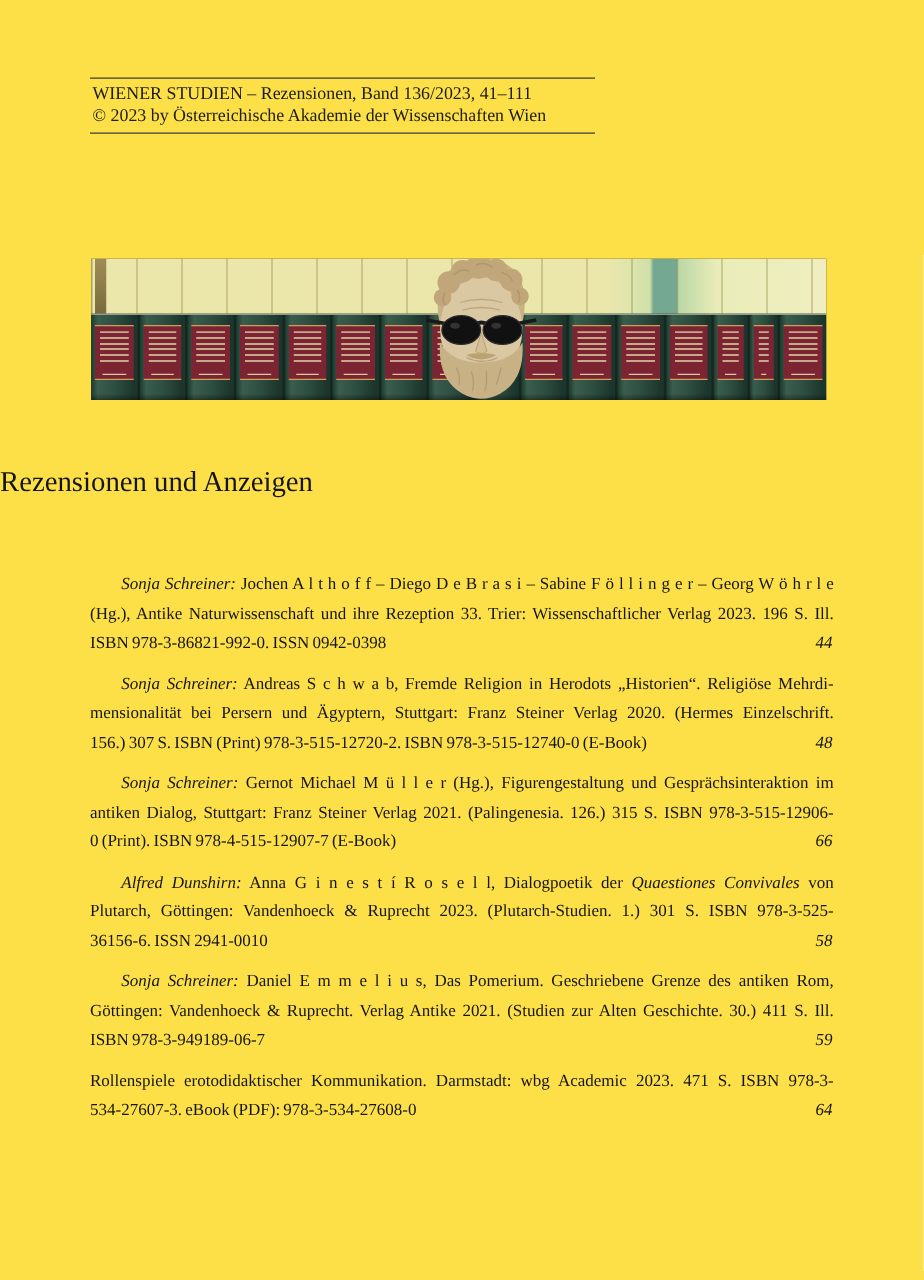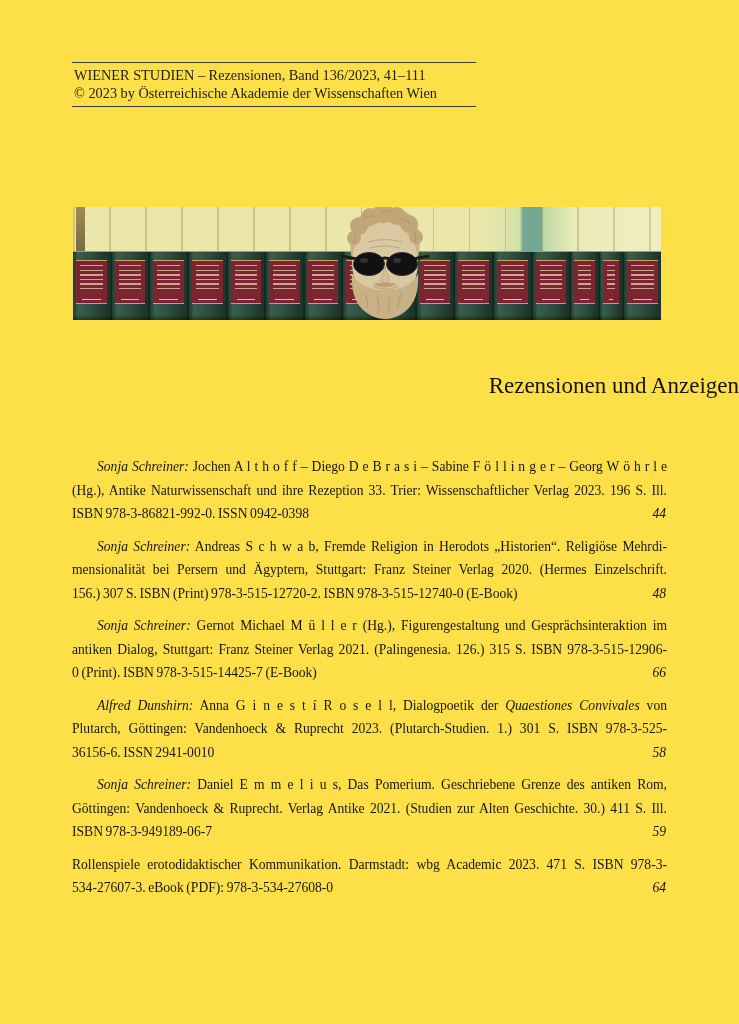--- a/index.html
+++ b/index.html
@@ -28,21 +28,21 @@
   .book{position:relative;flex:1 1 auto;height:100%;border-radius:2px 2px 0 0;
         background:linear-gradient(90deg,#1e3a30 0%,#3a5d4d 14%,#2c4c3f 55%,#1d362d 92%);}
   .book .label{position:absolute;left:3px;right:3px;top:8px;height:42px;background:#7c2431;
         border-top:1.6px solid #c9a158;border-bottom:1.6px solid #c9a158;}
   .book .label::before{content:"";position:absolute;left:4px;right:4px;top:4px;bottom:11px;
         background:repeating-linear-gradient(180deg,#d9c9a2 0 1.4px,transparent 1.4px 4.6px);opacity:.8;}
   .book .label::after{content:"";position:absolute;left:6px;right:6px;bottom:3px;height:1.4px;background:#d9c9a2;}
   .bust{position:absolute;left:250px;top:-3px;z-index:3;}
 
   
-  .main-title{position:absolute;left:0;top:371px;width:100%;text-align:right;
+  .main-title{position:absolute;left:0;top:371px;width:100%;text-align:left;
         font-size:23px;line-height:30px;color:#141414;}
 
   
   .entries{position:absolute;left:72px;top:455px;width:595px;font-size:13.6px;
         line-height:23.5px;word-spacing:-0.8px;color:#151515;}
   .entry{margin:0 0 9px 0;}
   .line{white-space:nowrap;overflow:visible;}
   .just{text-align:justify;text-align-last:justify;}
   .line.first{padding-left:25px;}
   .line.last{position:relative;}
@@ -170,21 +170,21 @@
         <div class="line last"><span>ISBN 978-3-86821-992-0. ISSN 0942-0398</span><span class="pagenum">44</span></div>
       </div>
       <div class="entry">
         <div class="line just first"><span class="it">Sonja Schreiner:</span><span> Andreas S c h w a b, Fremde Religion in Herodots „Historien“. Religiöse Mehrdi-</span></div>
         <div class="line just"><span>mensionalität bei Persern und Ägyptern, Stuttgart: Franz Steiner Verlag 2020. (Hermes Einzelschrift.</span></div>
         <div class="line last"><span>156.) 307 S. ISBN (Print) 978-3-515-12720-2. ISBN 978-3-515-12740-0 (E-Book)</span><span class="pagenum">48</span></div>
       </div>
       <div class="entry">
         <div class="line just first"><span class="it">Sonja Schreiner:</span><span> Gernot Michael M ü l l e r (Hg.), Figurengestaltung und Gesprächsinteraktion im</span></div>
         <div class="line just"><span>antiken Dialog, Stuttgart: Franz Steiner Verlag 2021. (Palingenesia. 126.) 315 S. ISBN 978-3-515-12906-</span></div>
-        <div class="line last"><span>0 (Print). ISBN 978-3-515-14425-7 (E-Book)</span><span class="pagenum">66</span></div>
+        <div class="line last"><span>0 (Print). ISBN 978-4-515-12907-7 (E-Book)</span><span class="pagenum">66</span></div>
       </div>
       <div class="entry">
         <div class="line just first"><span class="it">Alfred Dunshirn:</span><span> Anna G i n e s t í R o s e l l, Dialogpoetik der </span><span class="it">Quaestiones Convivales</span><span> von</span></div>
         <div class="line just"><span>Plutarch, Göttingen: Vandenhoeck &amp; Ruprecht 2023. (Plutarch-Studien. 1.) 301 S. ISBN 978-3-525-</span></div>
         <div class="line last"><span>36156-6. ISSN 2941-0010</span><span class="pagenum">58</span></div>
       </div>
       <div class="entry">
         <div class="line just first"><span class="it">Sonja Schreiner:</span><span> Daniel E m m e l i u s, Das Pomerium. Geschriebene Grenze des antiken Rom,</span></div>
         <div class="line just"><span>Göttingen: Vandenhoeck &amp; Ruprecht. Verlag Antike 2021. (Studien zur Alten Geschichte. 30.) 411 S. Ill.</span></div>
         <div class="line last"><span>ISBN 978-3-949189-06-7</span><span class="pagenum">59</span></div>

